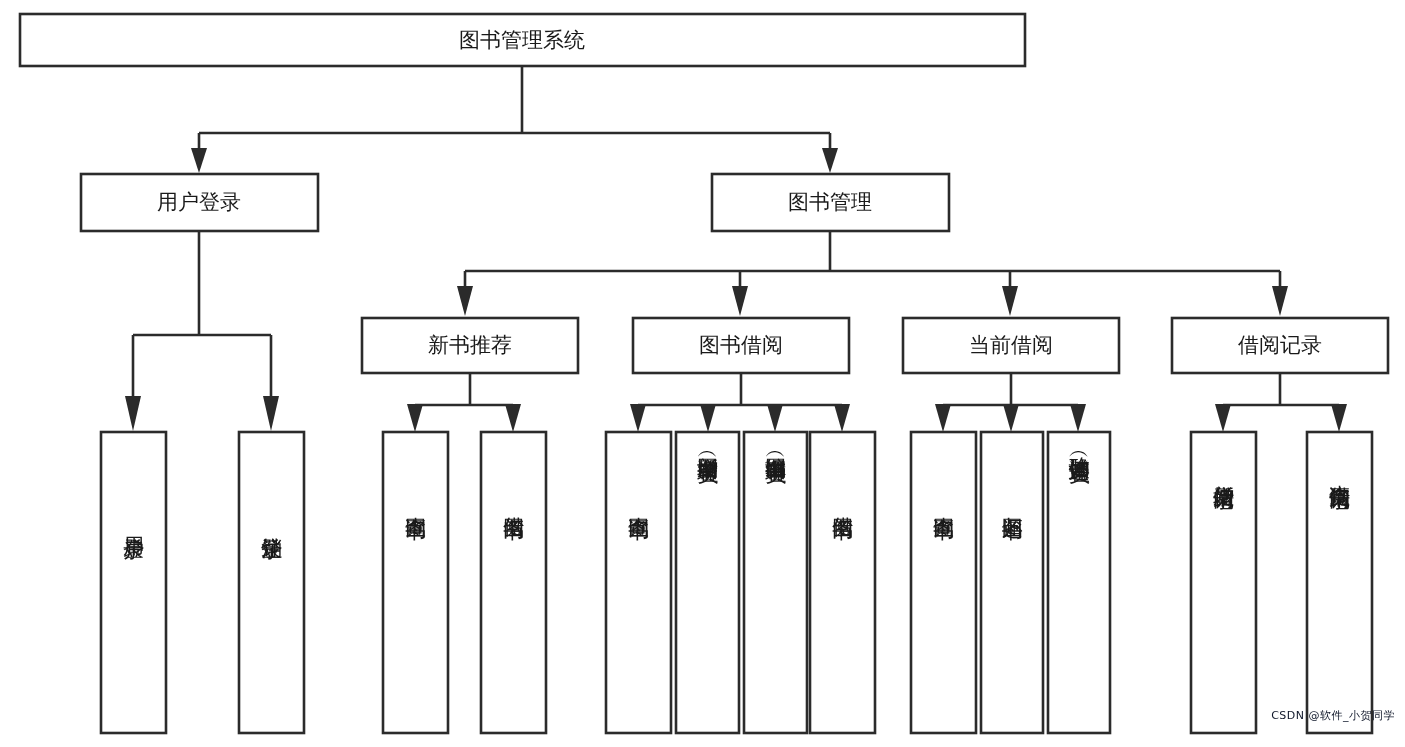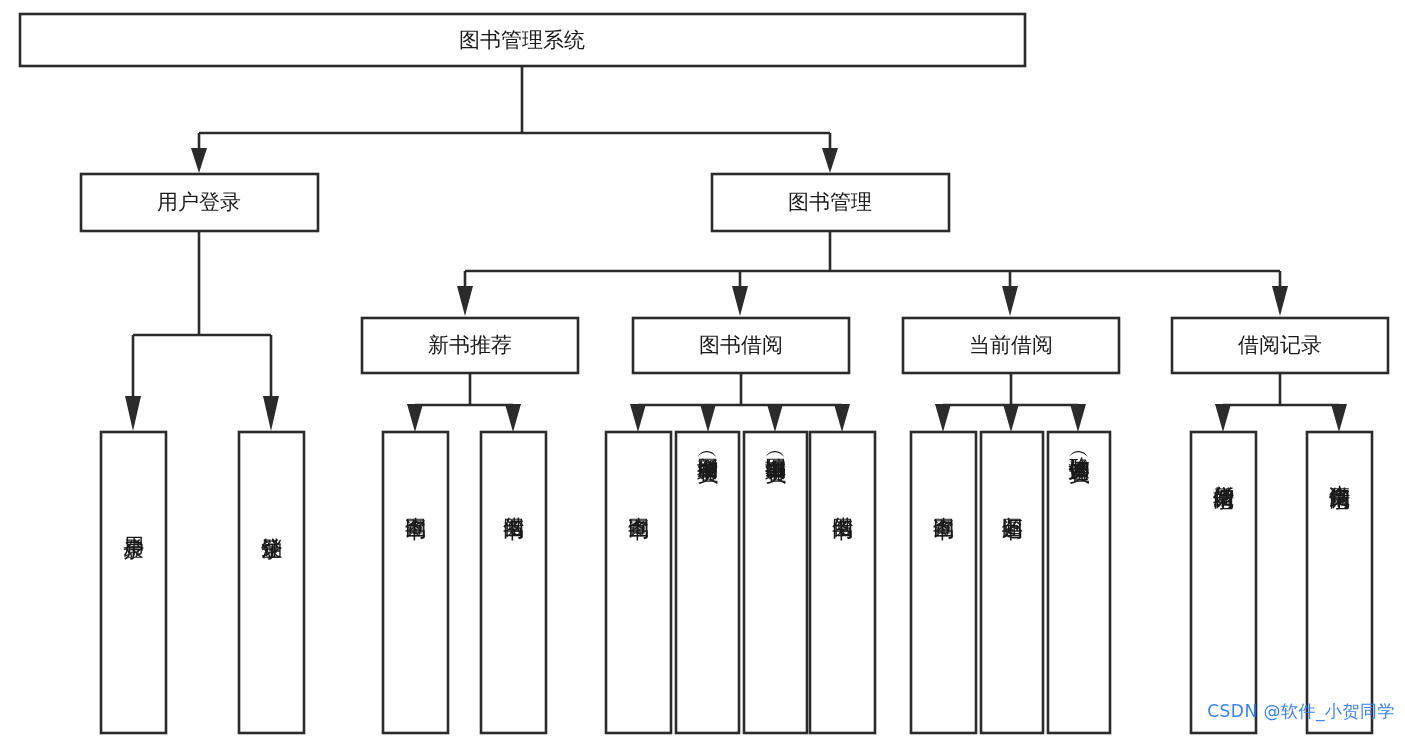--- a/index.html
+++ b/index.html
@@ -66,22 +66,22 @@
     pointer-events: none;
     display: flex;
     align-items: center;
     justify-content: flex-start;
   }
   .watermark {
     position: absolute;
     right: 10px;
     bottom: 6px;
     font-family: "DejaVu Sans", "Liberation Sans", sans-serif;
-    font-size: 17px;
-    color: #3b82f6;
+    font-size: 11px;
+    color: #0f172a;
     letter-spacing: 0.5px;
     white-space: nowrap;
   }
 </style>
 </head>
 <body>
 
 <div id="diagram-root">
 
   <svg class="diagram-svg" viewBox="0 0 1405 747" xmlns="http://www.w3.org/2000/svg">

